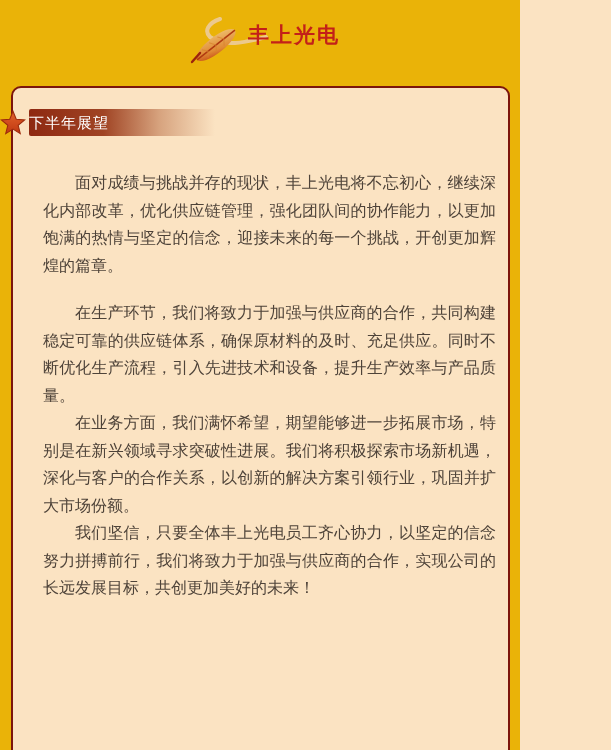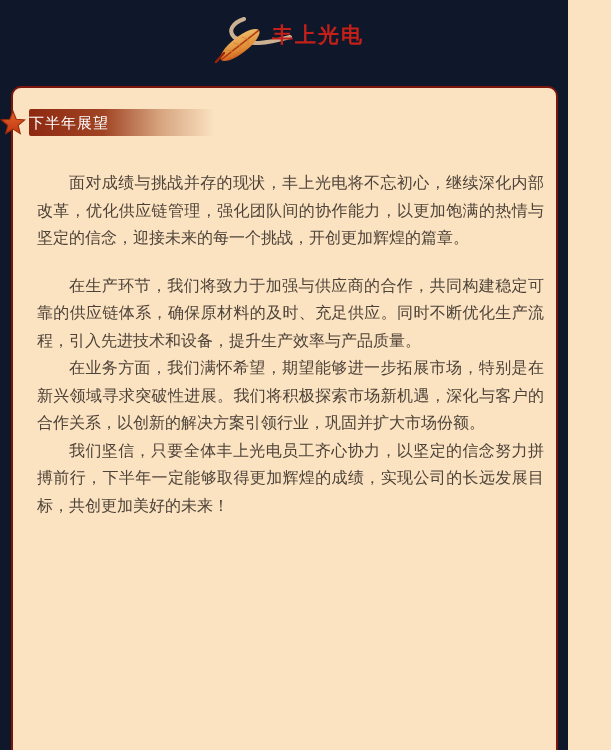--- a/index.html
+++ b/index.html
@@ -2,23 +2,23 @@
 <html><head>
 <meta charset="utf-8">
 <style>
   html, body { margin: 0; padding: 0; }
   body {
     font-family: "Liberation Sans", "DejaVu Sans", sans-serif;
     background: #fbe3c2;
   }
   .page {
     position: relative;
-    width: 568px;
+    width: 520px;
     height: 750px;
-    background: #0f172a;
+    background: #eab308;
     overflow: hidden;
   }
 
   
   .header {
     position: relative;
     height: 70px;
     display: flex;
     align-items: center;
     justify-content: center;
@@ -73,21 +73,21 @@
       rgba(185,110,70,0.55) 70%,
       rgba(251,227,194,0) 100%);
     color: #ffffff;
     font-size: 15px;
     letter-spacing: 1px;
   }
 
   
   .article {
     margin-top: 33px;
-    padding: 0 12px 0 24px;
+    padding: 0 12px 0 30px;
     color: #4e4339;
     font-size: 16px;
     line-height: 27.5px;
     text-align: justify;
   }
   .article p {
     margin: 0;
     text-indent: 2em;
   }
   .article p.gap-after {
@@ -139,17 +139,17 @@
     </div>
 
     <div class="badge">
       <span>下半年展望</span>
     </div>
 
     <div class="article">
       <p class="gap-after">面对成绩与挑战并存的现状，丰上光电将不忘初心，继续深化内部改革，优化供应链管理，强化团队间的协作能力，以更加饱满的热情与坚定的信念，迎接未来的每一个挑战，开创更加辉煌的篇章。</p>
       <p>在生产环节，我们将致力于加强与供应商的合作，共同构建稳定可靠的供应链体系，确保原材料的及时、充足供应。同时不断优化生产流程，引入先进技术和设备，提升生产效率与产品质量。</p>
       <p>在业务方面，我们满怀希望，期望能够进一步拓展市场，特别是在新兴领域寻求突破性进展。我们将积极探索市场新机遇，深化与客户的合作关系，以创新的解决方案引领行业，巩固并扩大市场份额。</p>
-      <p>我们坚信，只要全体丰上光电员工齐心协力，以坚定的信念努力拼搏前行，下半年一定能够取得更加辉煌的成绩，实现公司的长远发展目标，共创更加美好的未来！</p>
+      <p>我们坚信，只要全体丰上光电员工齐心协力，以坚定的信念努力拼搏前行，我们将致力于加强与供应商的合作，实现公司的长远发展目标，共创更加美好的未来！</p>
     </div>
 
   </div>
 </div>
 
 </body></html>

